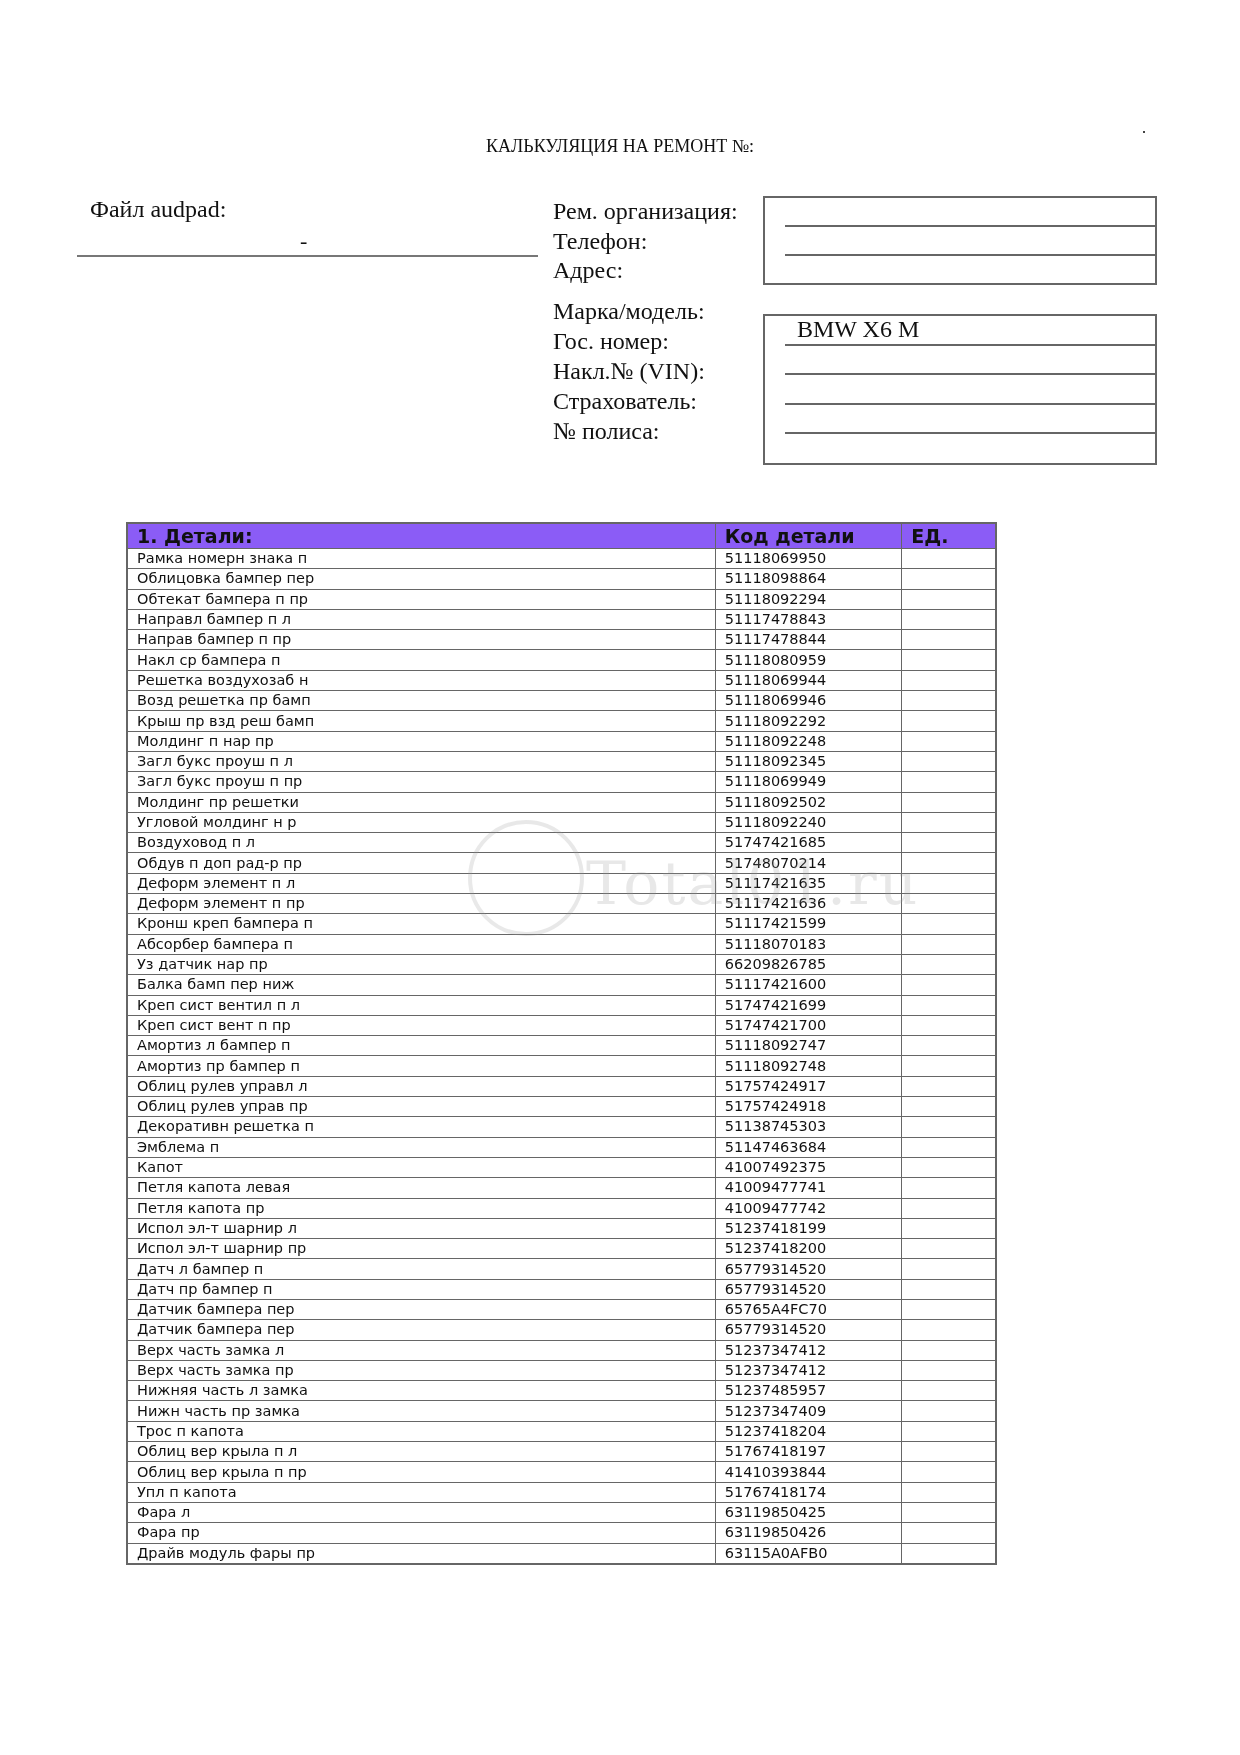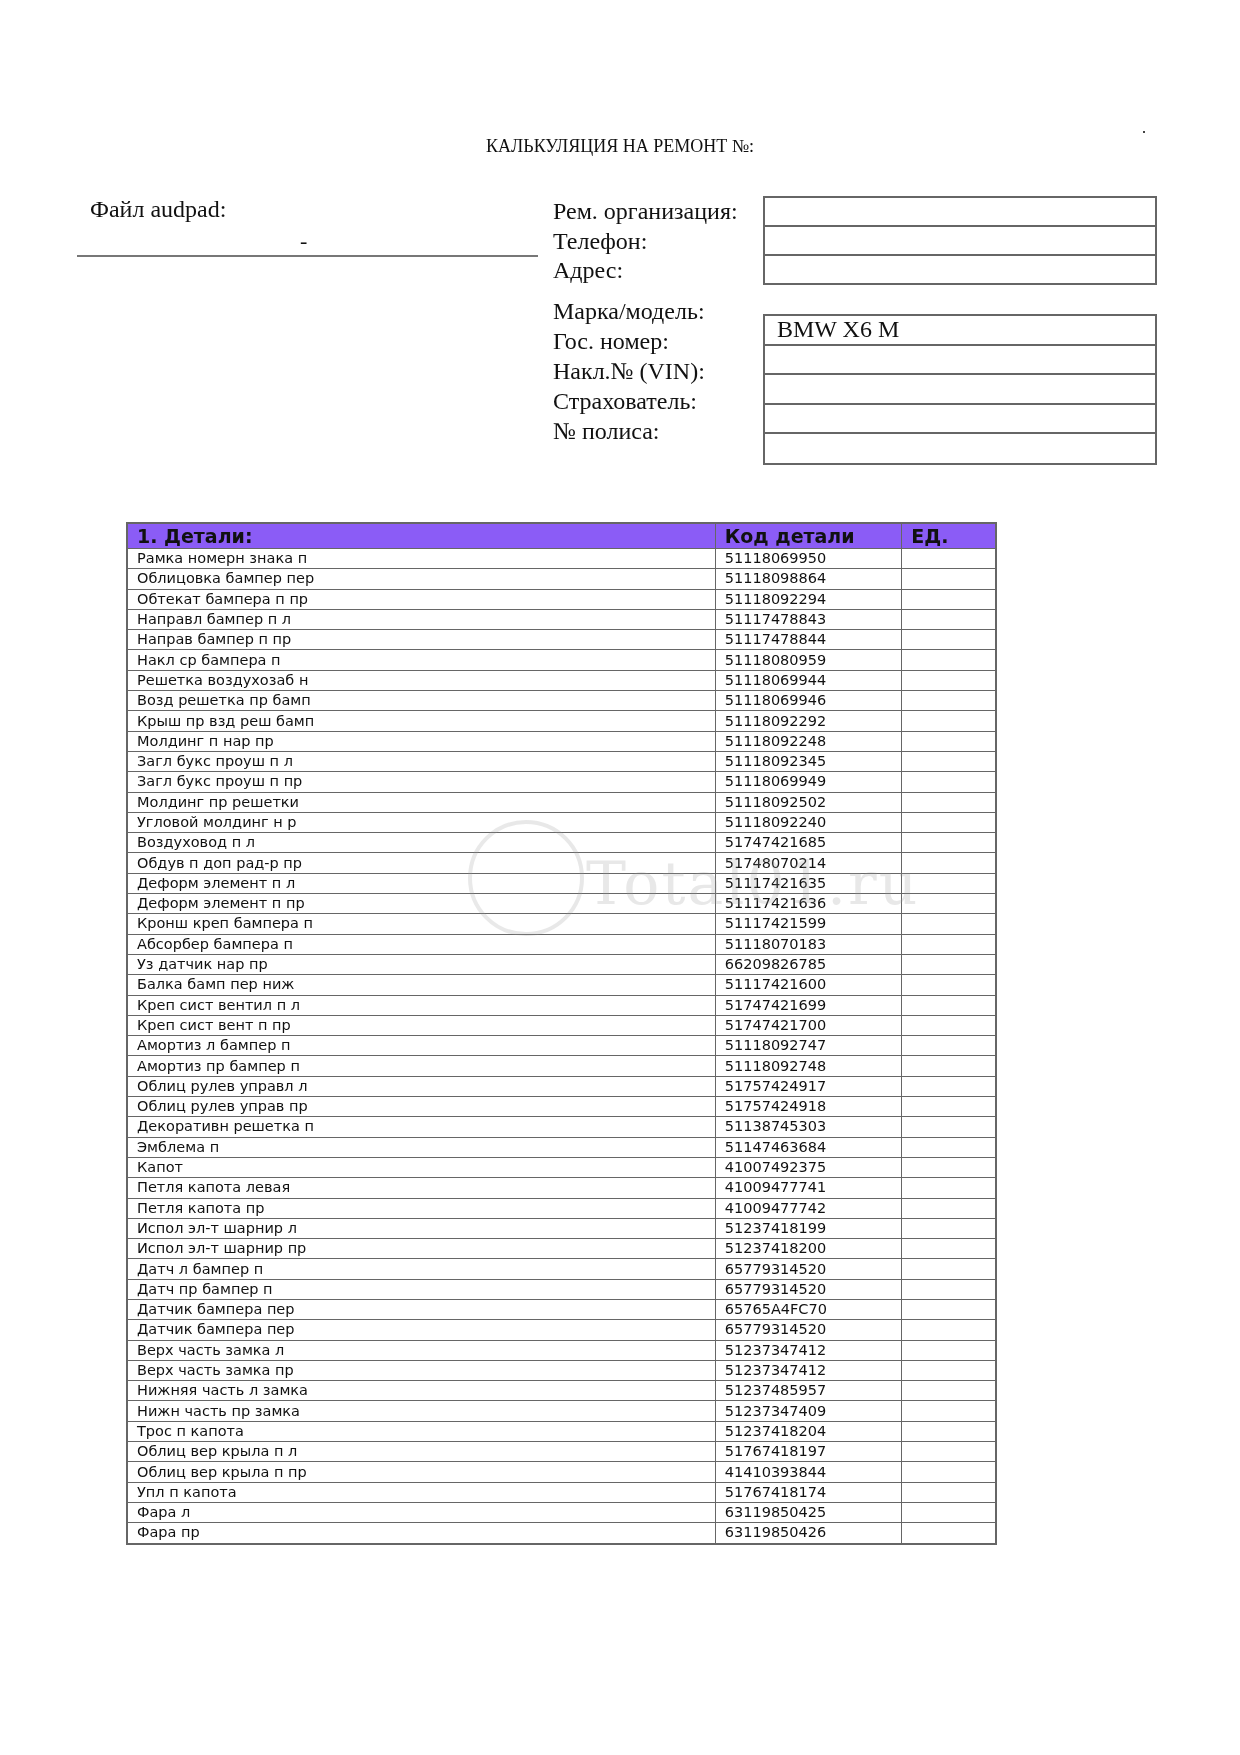--- a/index.html
+++ b/index.html
@@ -13,21 +13,21 @@
   .file-label { position: absolute; left: 90px; top: 196px; font-size: 24px; }
   .file-value { position: absolute; left: 300px; top: 228px; font-size: 22px; }
   .file-line { position: absolute; left: 77px; top: 255px; width: 461px; height: 0; border-top: 2px solid #777; }
 
   .field-labels { position: absolute; left: 553px; font-size: 24px; line-height: 29.5px; }
   .field-labels div { height: 29.5px; white-space: nowrap; }
   .labels-a { top: 197px; }
   .labels-b { top: 296px; line-height: 30px; }
   .labels-b div { height: 30px; }
 
-  .boxes { position: absolute; left: 763px; width: 394px; border: 2px solid #666; box-sizing: border-box; }
+  .boxes { position: absolute; left: 763px; width: 394px; border: 2px solid #666; box-sizing: border-box; padding-left: 20px; }
   .boxes .cell { box-sizing: border-box; border-bottom: 2px solid #666; font-size: 24px; padding-left: 12px; line-height: 27px; }
   .boxes .cell:last-child { border-bottom: none; }
   .boxes-a { top: 196px; height: 89px; }
   .boxes-a .cell { height: 29px; }
   .boxes-b { top: 314px; height: 151px; }
   .boxes-b .cell { height: 29.5px; }
 
   .parts-table { position: absolute; left: 126px; top: 522px; width: 871px; border-collapse: collapse; border: 2px solid #666; }
   .parts-table th, .parts-table td { border: 1.5px solid #666; padding: 0 0 0 9px; text-align: left; white-space: nowrap; overflow: hidden; }
   .parts-table th { background: #8b5cf6; height: 24px; font-size: 19px; font-weight: bold; line-height: 24px; }
@@ -323,19 +323,24 @@
       <tr>
         <td class="col-name">Фара л</td>
         <td class="col-code">63119850425</td>
         <td class="col-unit"></td>
       </tr>
       <tr>
         <td class="col-name">Фара пр</td>
         <td class="col-code">63119850426</td>
         <td class="col-unit"></td>
       </tr>
+      <tr>
+        <td class="col-name">Драйв модуль фары пр</td>
+        <td class="col-code">63115A0AFB0</td>
+        <td class="col-unit"></td>
+      </tr>
     </tbody>
 </table>
 
 <div class="watermark">
   <div class="ring"></div>
   <div class="text">Total01.ru</div>
 </div>
 
 </body></html>

